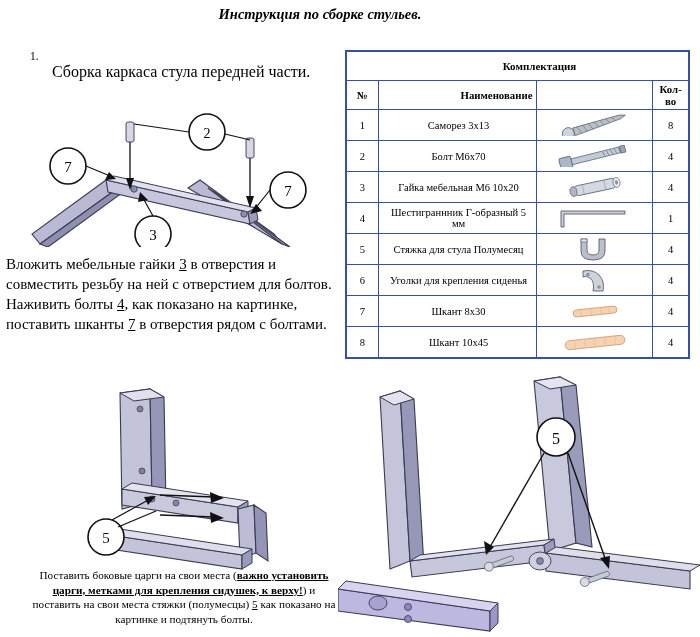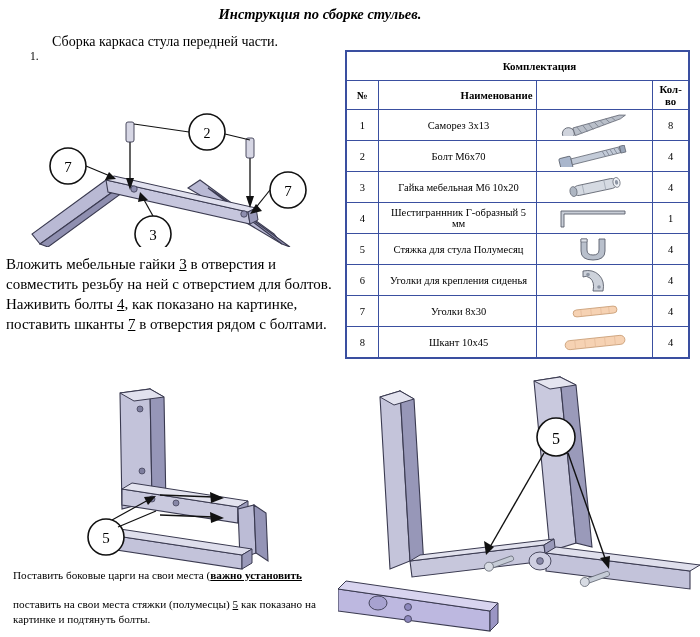--- a/index.html
+++ b/index.html
@@ -30,22 +30,22 @@
   
   .step1-num {
     position: absolute;
     left: 30px;
     top: 50px;
     font-size: 11.5px;
   }
   .step1-label {
     position: absolute;
     left: 52px;
-    top: 34px;
-    font-size: 14px;
+    top: 63px;
+    font-size: 16px;
   }
 
   
   .draw1 {
     position: absolute;
     left: 10px;
     top: 62px;
     width: 320px;
     height: 185px;
   }
@@ -108,26 +108,26 @@
   
   .draw2 {
     position: absolute;
     left: 0px;
     top: 375px;
     width: 330px;
     height: 200px;
   }
   .caption2 {
     position: absolute;
-    left: 13px;
+    left: 24px;
     top: 568px;
     width: 320px;
     font-size: 11.2px;
     line-height: 1.3;
-    text-align: left;
+    text-align: center;
     font-family: Liberation Serif, serif;
   }
   .caption2 u { text-decoration: underline; }
   .draw3 {
     position: absolute;
     left: 338px;
     top: 375px;
     width: 362px;
     height: 262px;
   }
@@ -337,21 +337,21 @@
                 <circle cx="18" cy="18" r="1.8" fill="#8d95a3"></circle>
               </g>
             </svg>
           </div>
         </td>
         <td class="c-qty">4</td>
       </tr>
 
       <tr>
         <td class="c-num">7</td>
-        <td class="c-name">Уголки 8х30</td>
+        <td class="c-name">Шкант 8х30</td>
         <td class="c-pic">
           <div class="pic-holder">
             <svg width="96" height="20" viewBox="0 0 96 20">
               <g transform="rotate(-6 48 10)">
                 <rect x="26" y="7" width="44" height="7" rx="3.5" fill="#f6d2b3" stroke="#c79a72" stroke-width="0.8"></rect>
                 <line x1="34" y1="7.3" x2="34" y2="13.7" stroke="#e0b594" stroke-width="0.6"></line>
                 <line x1="44" y1="7.3" x2="44" y2="13.7" stroke="#e0b594" stroke-width="0.6"></line>
                 <line x1="54" y1="7.3" x2="54" y2="13.7" stroke="#e0b594" stroke-width="0.6"></line>
                 <line x1="62" y1="7.3" x2="62" y2="13.7" stroke="#e0b594" stroke-width="0.6"></line>
               </g>
@@ -426,21 +426,21 @@
       <text x="106" y="168" text-anchor="middle" font-size="15" font-family="Liberation Serif, serif">5</text>
       <line x1="112" y1="145" x2="150" y2="124" stroke="#111" stroke-width="1.2"></line>
       <polygon points="156,121 144,122 148,130" fill="#111"></polygon>
       <line x1="118" y1="152" x2="156" y2="136" stroke="#111" stroke-width="1.2"></line>
     </g>
   </svg>
 </div>
 
 <div class="caption2">
   <span>Поставить боковые царги на свои места (<u><b>важно установить</b></u></span><br>
-  <br>
+  <span><u><b>царги, метками для крепления сидушек, к верху!</b></u>) и</span><br>
   <span>поставить на свои места стяжки (полумесцы) <u>5</u> как показано на</span><br>
   <span>картинке и подтянуть болты.</span>
 </div>
 
 <div class="draw3">
   <svg width="362" height="262" viewBox="0 0 362 262">
 
     <g>
       <polygon points="42,22 62,16 72,186 52,194" fill="#c4c4da" stroke="#3a3a50" stroke-width="1.1"></polygon>
       <polygon points="62,16 76,24 86,192 72,186" fill="#9797b8" stroke="#3a3a50" stroke-width="1.1"></polygon>

